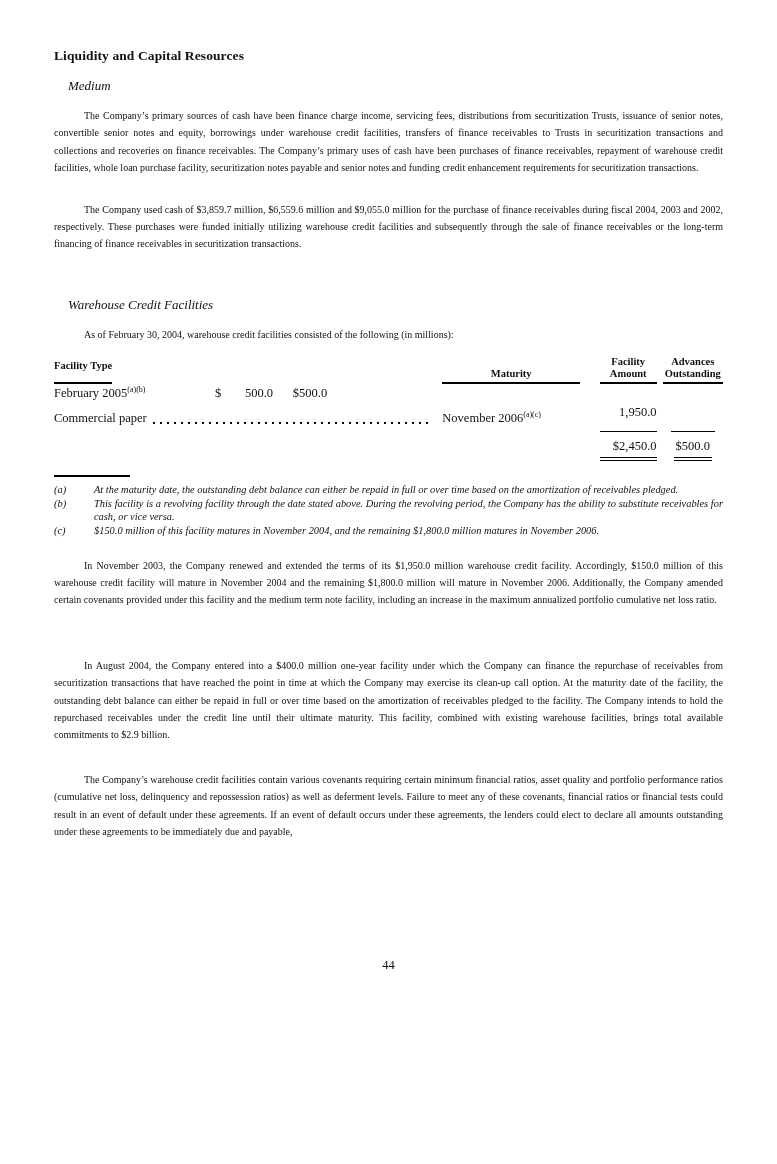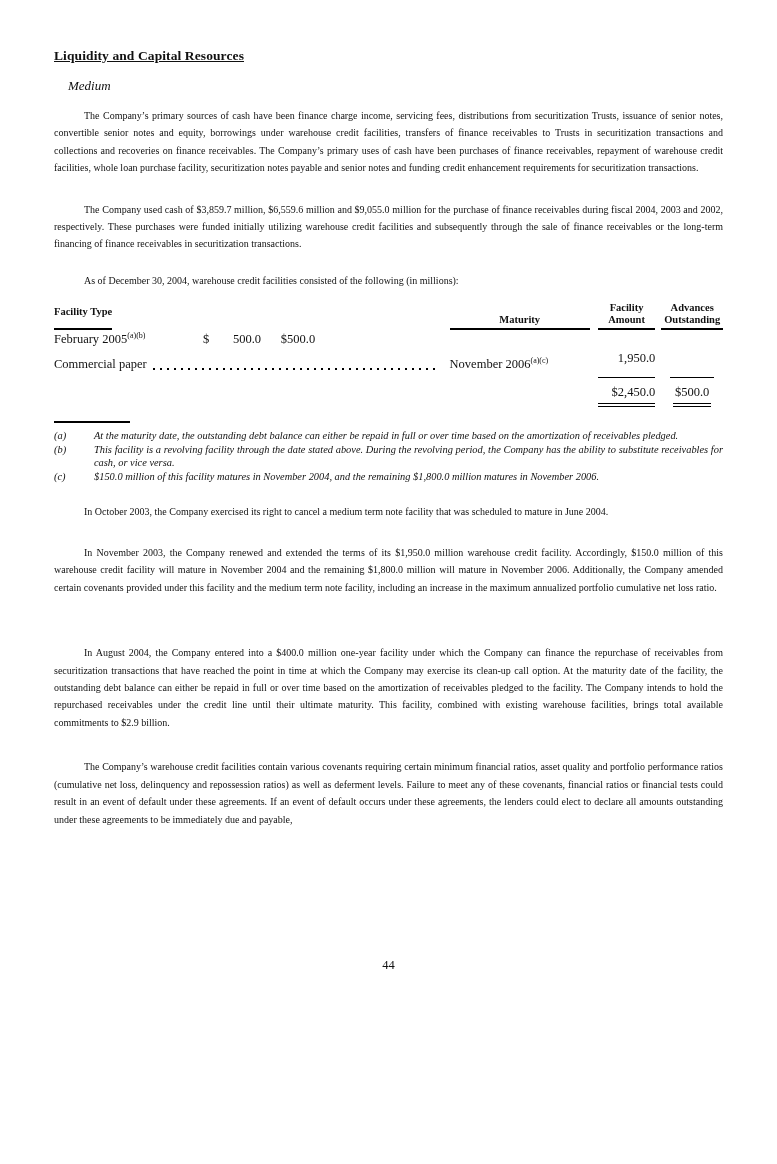--- a/index.html
+++ b/index.html
@@ -7,39 +7,39 @@
     position:relative;
     width:777px;height:1164px;
     margin:0 auto;
     background:#ffffff;
     font-family:"Liberation Serif","DejaVu Serif",serif;
     color:#111111;
     overflow:hidden;
   }
   .content{padding:48px 54px 0 54px;}
   .doc-title{
-    font-size:13.5px;font-weight:bold;margin:0 0 14px 0;letter-spacing:.1px;text-decoration:underline;
+    font-size:13.5px;font-weight:bold;margin:0 0 14px 0;letter-spacing:.1px;
   }
   .sub-heading{
     font-size:13px;font-style:italic;font-weight:normal;margin:0 0 13px 14px;
   }
   .body-p{
     font-size:10px;line-height:17.4px;text-align:justify;
     text-indent:30px;margin:0 0 24px 0;
   }
-  .mb-33{margin-bottom:19px;}
+  .mb-33{margin-bottom:44px;}
   .mb-13{margin-bottom:13px;}
   .mb-27{margin-bottom:27px;margin-top:48px;}
 
   
   .fin-table{margin:4px 0 0 0;font-size:12.5px;}
   .t-row{display:flex;align-items:flex-end;}
   .col-type{width:398px;}
   .col-maturity{width:141px;}
-  .col-amount{width:58px;margin-left:8px;}
+  .col-amount{width:58px;margin-left:20px;}
   .col-adv{width:62px;margin-left:6px;}
 
   .hdr{font-size:10.5px;font-weight:bold;line-height:12px;}
   .hdr-underline-cell{border-bottom:2.5px solid #000;padding-bottom:2px;text-align:center;}
   .hdr-type-label{display:inline-block;border-bottom:2.5px solid #000;padding-bottom:10px;}
   .hdr-row .col-type{align-self:flex-end;}
 
   .data-row{align-items:baseline;line-height:19px;}
   .type-cell{display:flex;align-items:baseline;}
   .type-label{white-space:nowrap;padding-right:4px;}
@@ -80,22 +80,23 @@
   <div class="content">
 
     <h1 class="doc-title">Liquidity and Capital Resources</h1>
 
     <h2 class="sub-heading">Medium</h2>
 
     <p class="body-p">The Company’s primary sources of cash have been finance charge income, servicing fees, distributions from securitization Trusts, issuance of senior notes, convertible senior notes and equity, borrowings under warehouse credit facilities, transfers of finance receivables to Trusts in securitization transactions and collections and recoveries on finance receivables. The Company’s primary uses of cash have been purchases of finance receivables, repayment of warehouse credit facilities, whole loan purchase facility, securitization notes payable and senior notes and funding credit enhancement requirements for securitization transactions.</p>
 
     <p class="body-p mb-33">The Company used cash of $3,859.7 million, $6,559.6 million and $9,055.0 million for the purchase of finance receivables during fiscal 2004, 2003 and 2002, respectively. These purchases were funded initially utilizing warehouse credit facilities and subsequently through the sale of finance receivables or the long-term financing of finance receivables in securitization transactions.</p>
 
+    <h2 class="sub-heading">Warehouse Credit Facilities</h2>
 
-    <p class="body-p mb-13">As of December 30, 2004, warehouse credit facilities consisted of the following (in millions):</p>
+    <p class="body-p mb-13">As of February 30, 2004, warehouse credit facilities consisted of the following (in millions):</p>
 
     <div class="fin-table">
 
       <div class="t-row hdr-row">
         <div class="col-type hdr">
           <span class="hdr-type-label">Facility Type</span>
         </div>
         <div class="col-maturity hdr hdr-underline-cell">Maturity</div>
         <div class="col-amount hdr hdr-underline-cell">
           <div>Facility</div>
@@ -158,21 +159,20 @@
       <div class="footnote">
         <span class="fn-marker">(b)</span>
         <span class="fn-text">This facility is a revolving facility through the date stated above. During the revolving period, the Company has the ability to substitute receivables for cash, or vice versa.</span>
       </div>
       <div class="footnote">
         <span class="fn-marker">(c)</span>
         <span class="fn-text">$150.0 million of this facility matures in November 2004, and the remaining $1,800.0 million matures in November 2006.</span>
       </div>
     </div>
 
-    <p class="body-p">In October 2003, the Company exercised its right to cancel a medium term note facility that was scheduled to mature in June 2004.</p>
 
     <p class="body-p">In November 2003, the Company renewed and extended the terms of its $1,950.0 million warehouse credit facility. Accordingly, $150.0 million of this warehouse credit facility will mature in November 2004 and the remaining $1,800.0 million will mature in November 2006. Additionally, the Company amended certain covenants provided under this facility and the medium term note facility, including an increase in the maximum annualized portfolio cumulative net loss ratio.</p>
 
     <p class="body-p mb-27">In August 2004, the Company entered into a $400.0 million one-year facility under which the Company can finance the repurchase of receivables from securitization transactions that have reached the point in time at which the Company may exercise its clean-up call option. At the maturity date of the facility, the outstanding debt balance can either be repaid in full or over time based on the amortization of receivables pledged to the facility. The Company intends to hold the repurchased receivables under the credit line until their ultimate maturity. This facility, combined with existing warehouse facilities, brings total available commitments to $2.9 billion.</p>
 
     <p class="body-p">The Company’s warehouse credit facilities contain various covenants requiring certain minimum financial ratios, asset quality and portfolio performance ratios (cumulative net loss, delinquency and repossession ratios) as well as deferment levels. Failure to meet any of these covenants, financial ratios or financial tests could result in an event of default under these agreements. If an event of default occurs under these agreements, the lenders could elect to declare all amounts outstanding under these agreements to be immediately due and payable,</p>
 
   </div>
 
   <div class="page-number">44</div>

